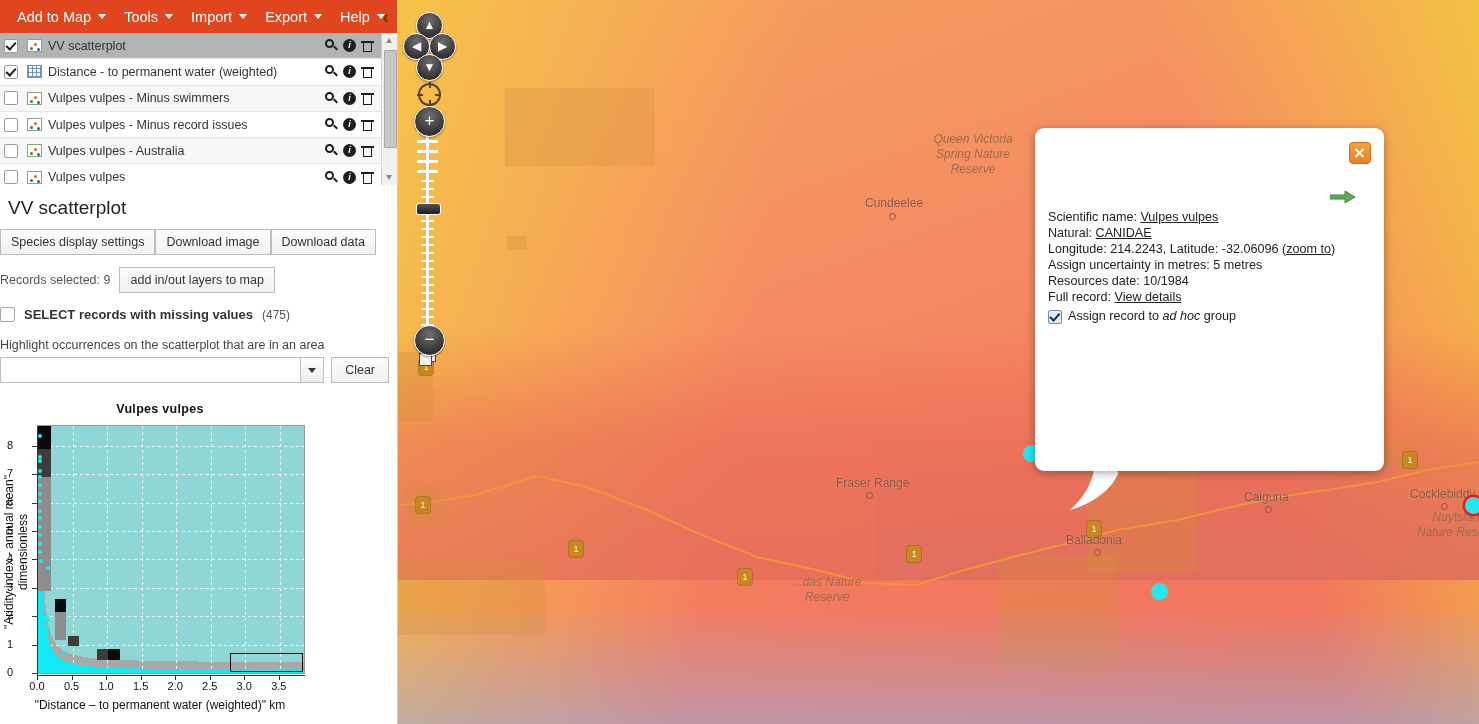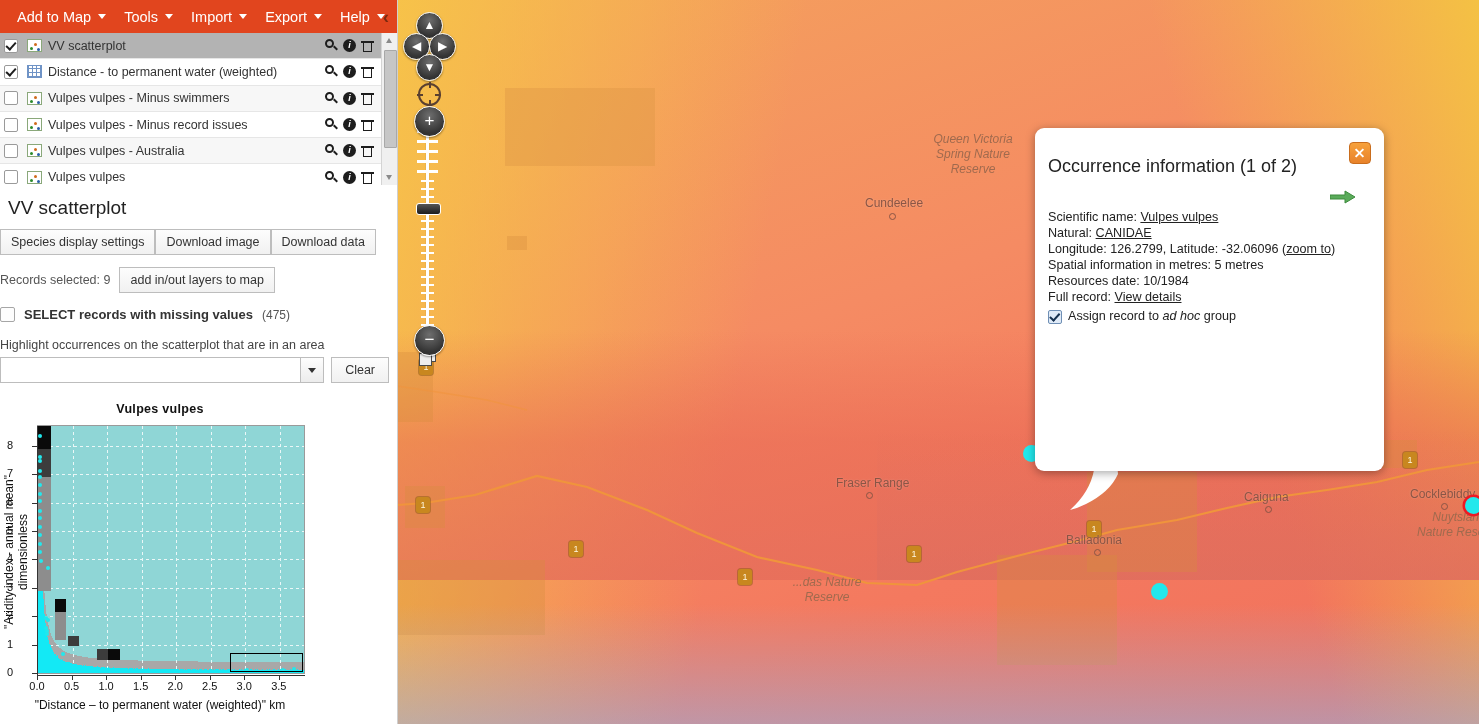--- a/index.html
+++ b/index.html
@@ -1193,41 +1193,40 @@
       <div class="xtickmark" style="left: 209.727px;"></div>
       <div class="xtick" style="left: 224.273px;">3.0</div>
       <div class="xtickmark" style="left: 244.273px;"></div>
       <div class="xtick" style="left: 258.818px;">3.5</div>
       <div class="xtickmark" style="left: 278.818px;"></div>
     </div>
 </div>
 
 <div id="popup">
   <div id="popup-close"></div>
-  <div id="popup-title">Occurrence information (1 of 2)</div>
   <svg id="popup-next" viewBox="0 0 26 14">
     <path d="M0 5 h15 v-4 l10 6 l-10 6 v-4 h-15 z" fill="#5aab5a" stroke="#3d8b3d" stroke-width="1"></path>
   </svg>
   <div id="popup-body">
     <div>
       <span>Scientific name:</span>
       <a>Vulpes vulpes</a>
     </div>
     <div>
       <span>Natural:</span>
       <a>CANIDAE</a>
     </div>
     <div>
       <span>Longitude:</span>
-      <span>126.2799</span><span>, Latitude:</span>
+      <span>214.2243</span><span>, Latitude:</span>
       <span>-32.06096</span>
       (<a>zoom to</a>)
     </div>
     <div>
-      <span>Spatial information in metres:</span>
+      <span>Assign uncertainty in metres:</span>
       <span>5 metres</span>
     </div>
     <div>
       <span>Resources date:</span>
       <span>10/1984</span>
     </div>
     <div>
       <span>Full record:</span>
       <a>View details</a>
     </div>

